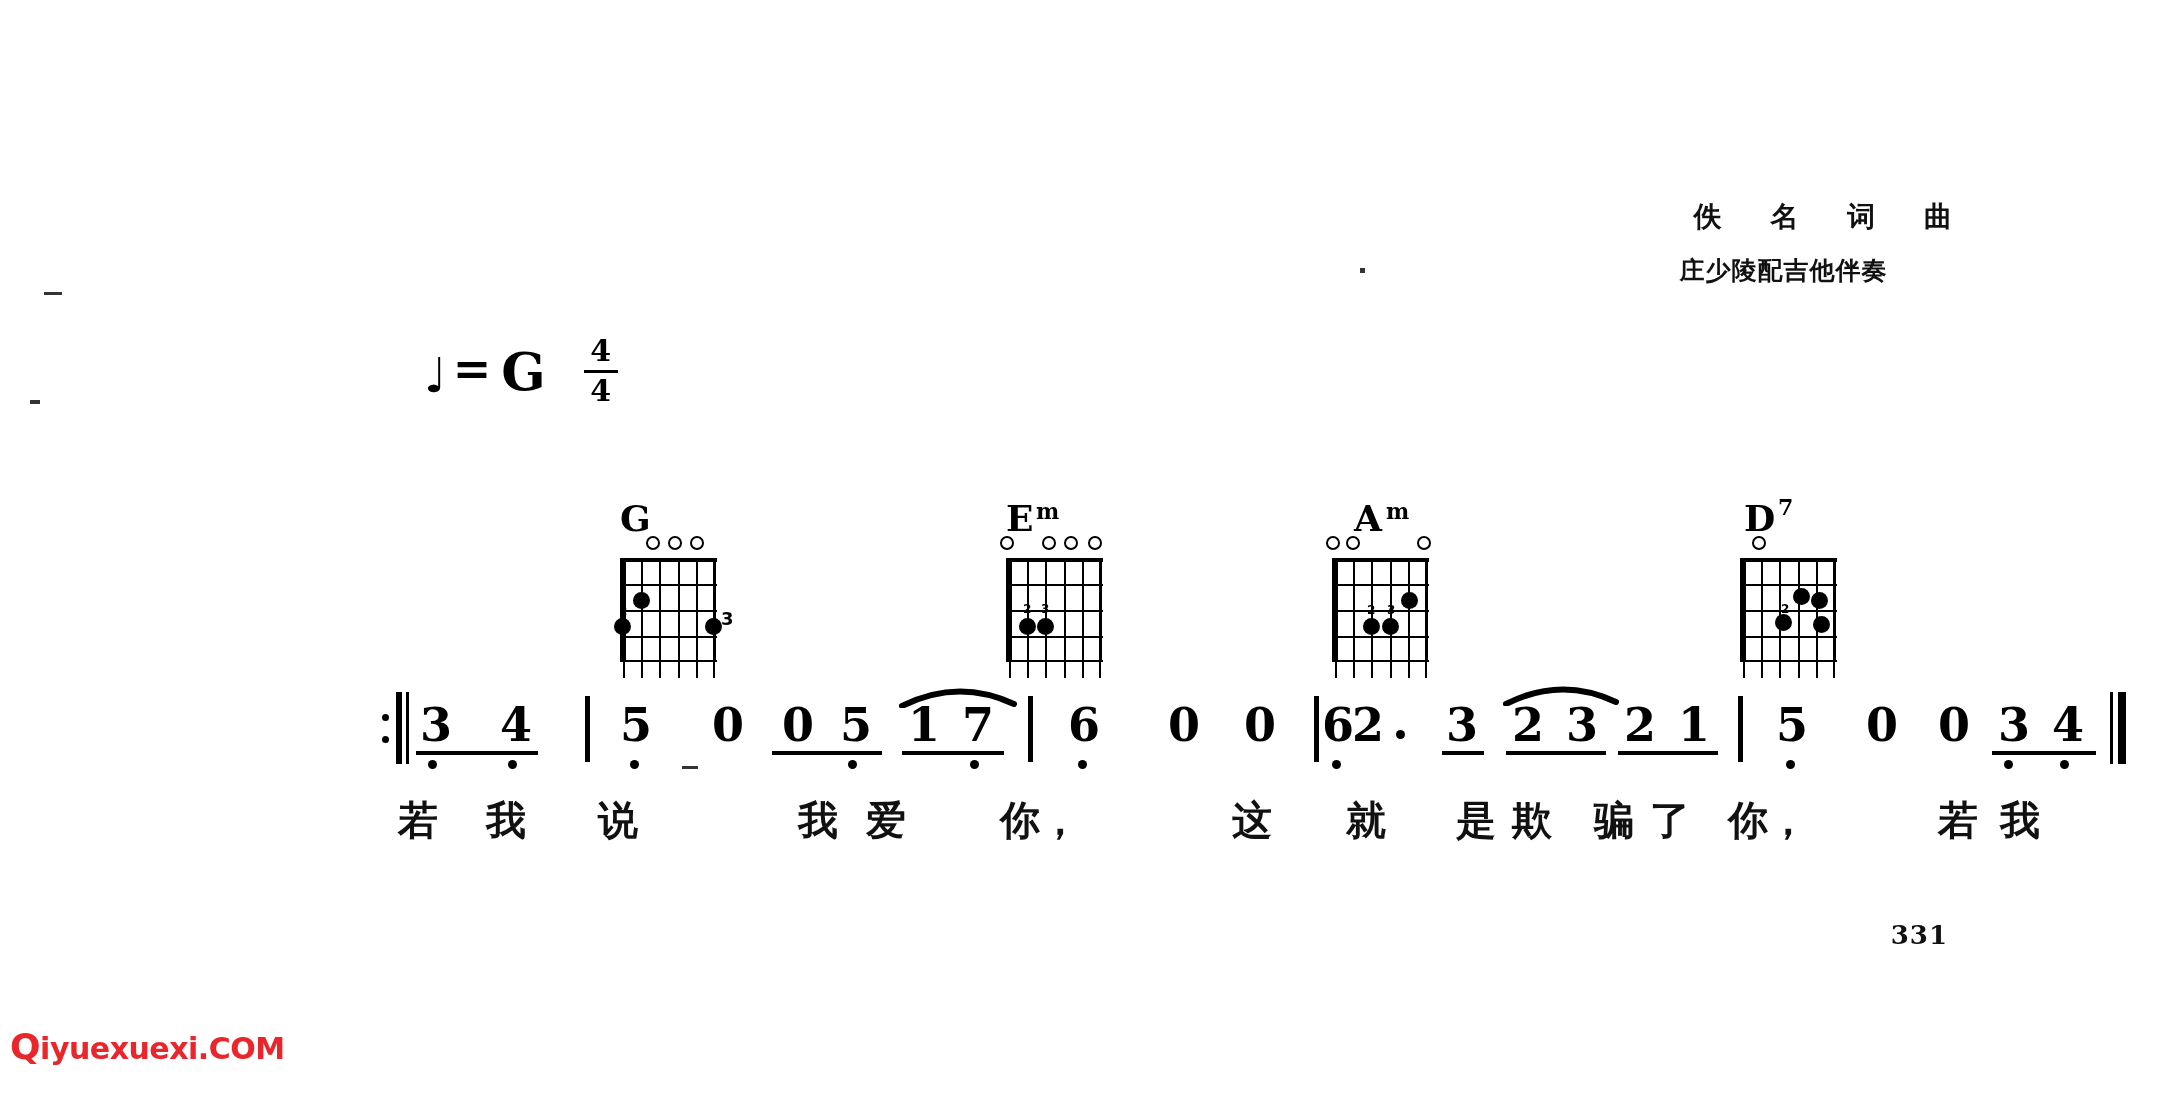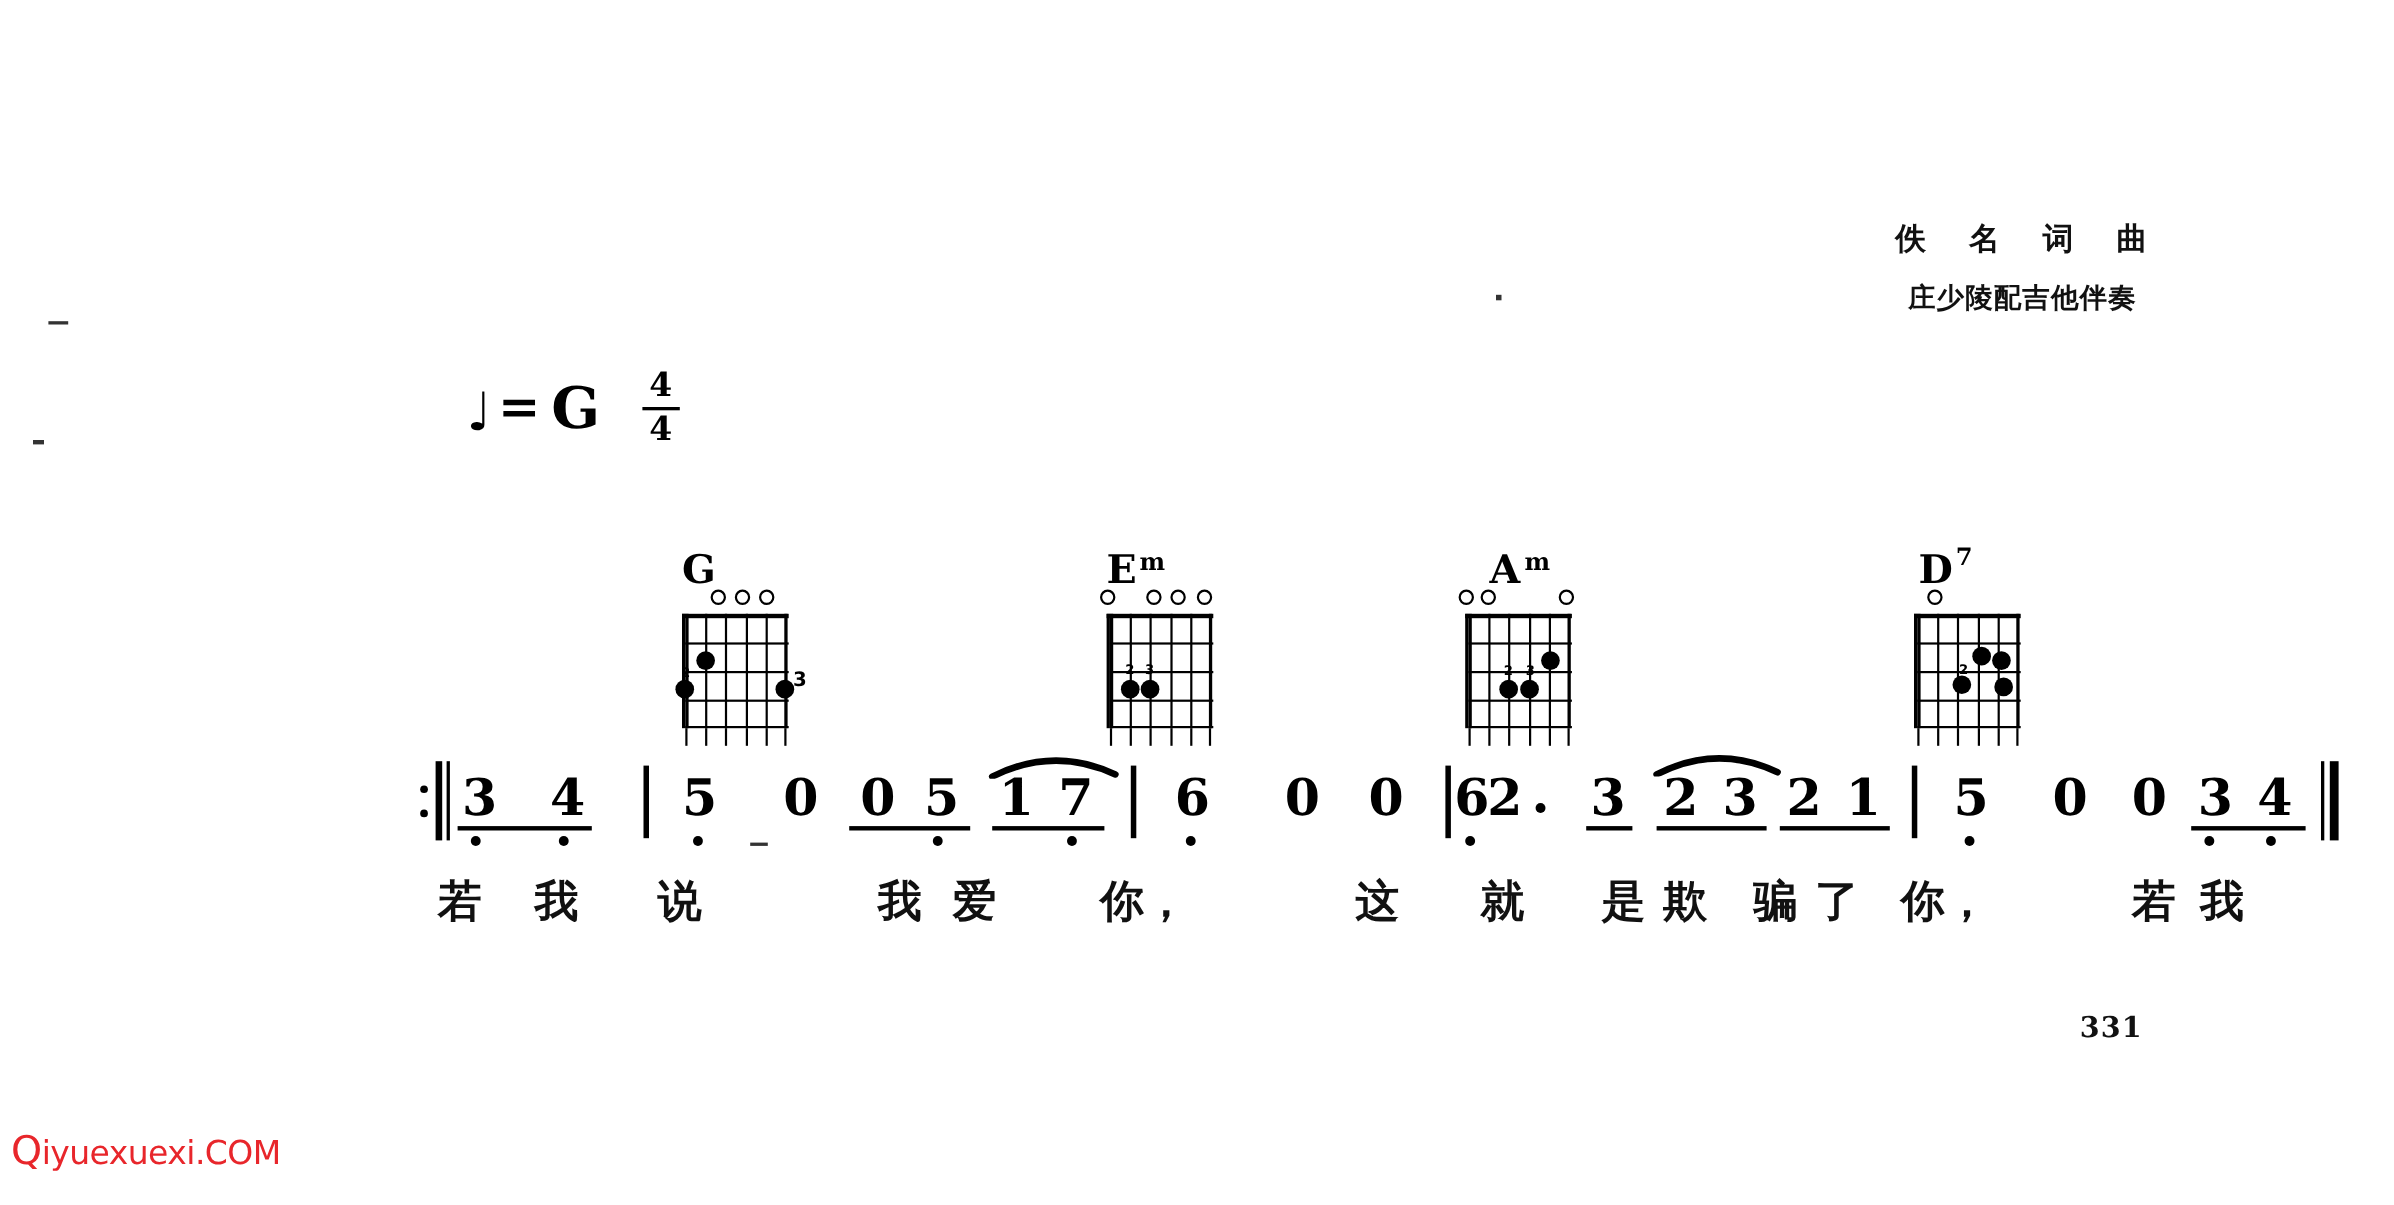--- a/index.html
+++ b/index.html
@@ -22,22 +22,22 @@
     font-size:72px;
     letter-spacing:0px;
     color:#101010;
   }
   .title .t-char{display:inline-block;}
   .title .t-gap{display:inline-block;width:112px;}
 
   
   .credits{
     position:absolute;right:208px;top:198px;
-    text-align:center;
-    font-family:Liberation Serif, serif;
+    text-align:left;
+    font-family:Liberation Mono, monospace;
     color:#111;
   }
   .credit-line-1{
     font-size:28px;font-weight:bold;letter-spacing:16px;white-space:nowrap;
     margin-bottom:18px;padding-left:14px;
   }
   .credit-line-2{
     font-size:25px;font-weight:bold;letter-spacing:1px;white-space:nowrap;
   }
 
@@ -130,21 +130,21 @@
   .pagenum{
     position:absolute;right:228px;top:920px;
     font-family:"DejaVu Serif","Liberation Serif",serif;
     font-weight:bold;font-size:26px;color:#111;letter-spacing:1px;
   }
 
   
   .watermark{
     position:absolute;left:10px;bottom:28px;
     font-family:"DejaVu Sans","Liberation Sans",sans-serif;
-    font-size:30px;font-weight:normal;letter-spacing:-0.5px;
+    font-size:30px;font-weight:bold;letter-spacing:-0.5px;
     white-space:nowrap;
   }
   .watermark .wm-q{color:#e8262b;font-size:36px;}
   .watermark .wm-rest{color:#e8262b;}
 
   
   .speck{position:absolute;background:#333;}
 </style>
 </head>
 <body>

